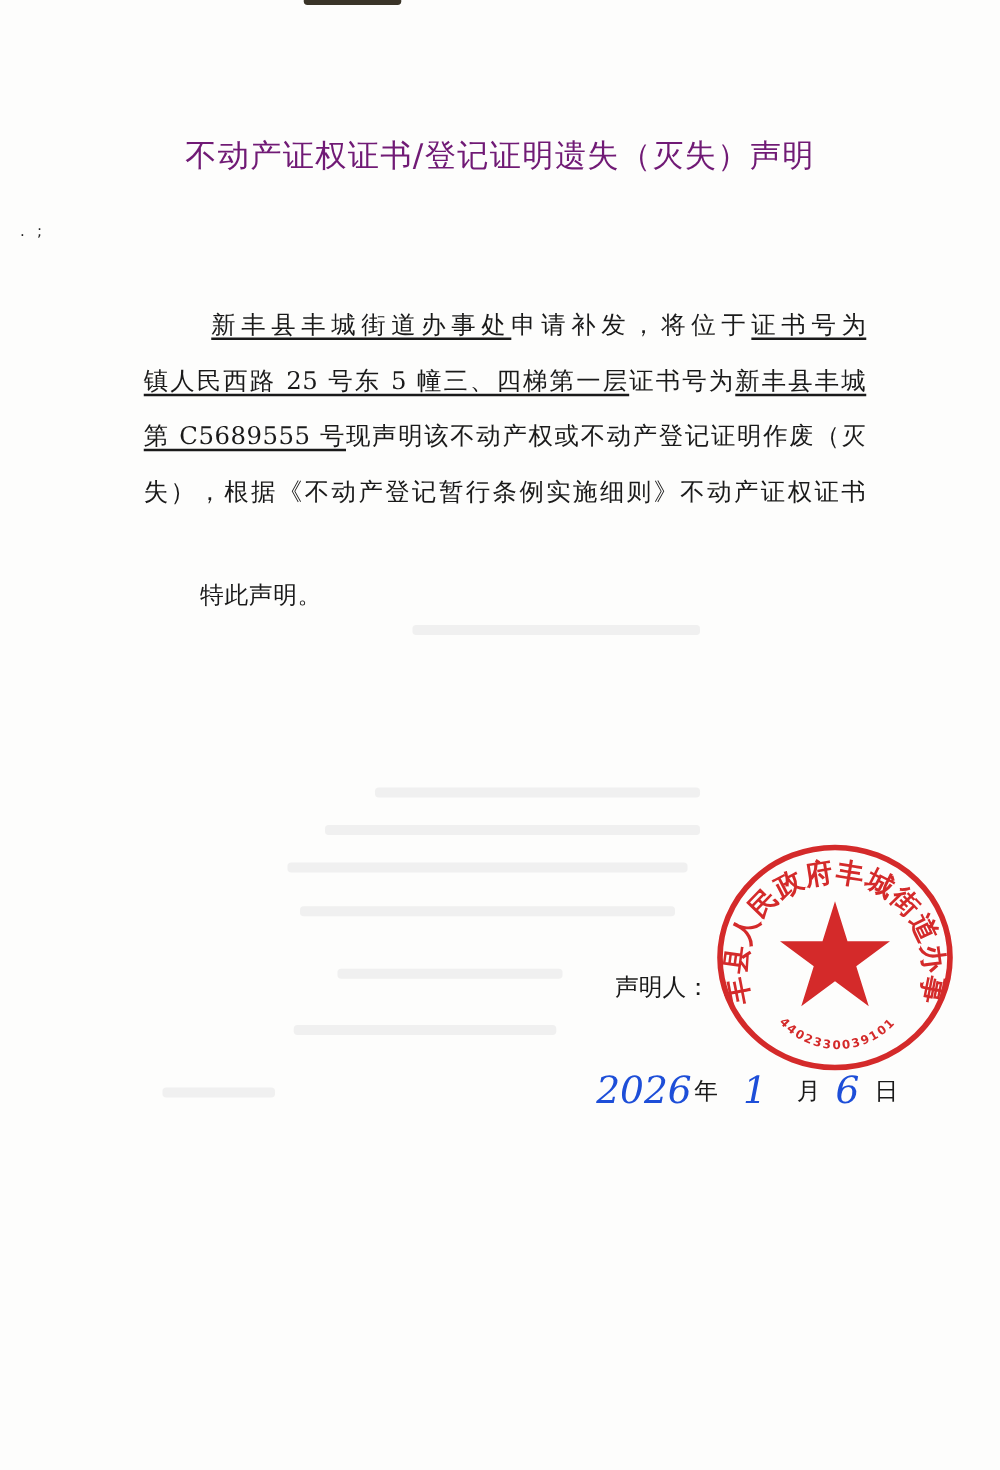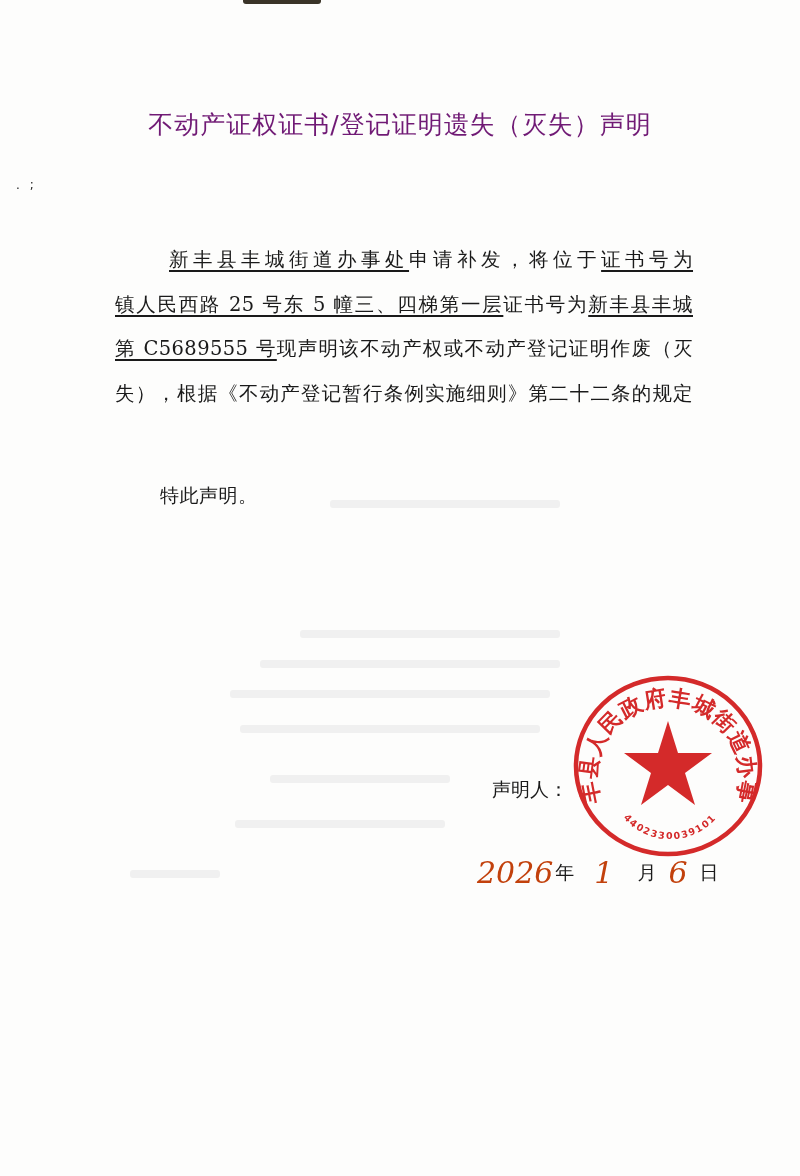--- a/index.html
+++ b/index.html
@@ -72,21 +72,21 @@
     }
     .filled {
       text-decoration: underline;
       text-decoration-thickness: 1.5px;
       text-underline-offset: 4px;
       font-family: "DejaVu Serif", "Liberation Serif", serif;
     }
     .special {
       position: absolute;
       left: 160px;
-      top: 483px;
+      top: 463px;
       font-size: 19px;
       letter-spacing: 0.5px;
       text-align: right;
     }
     .declarant {
       position: absolute;
       left: 492px;
       top: 777px;
       font-size: 19px;
     }
@@ -97,21 +97,21 @@
       font-size: 19px;
       display: flex;
       align-items: flex-end;
       gap: 0;
     }
     .hand {
       font-family: "DejaVu Serif", "Liberation Serif", serif;
       font-style: italic;
       font-size: 30px;
       line-height: 30px;
-      color: #c2410c;
+      color: #1d4ed8;
     }
     .date .unit {
       font-size: 19px;
       margin: 0 6px 2px 2px;
     }
     .stamp {
       position: absolute;
       left: 570px;
       top: 673px;
       width: 196px;
@@ -132,21 +132,21 @@
 <div class="ghost" style="left:270px;top:775px;width:180px;"></div>
 <div class="ghost" style="left:235px;top:820px;width:210px;"></div>
 <div class="ghost" style="left:130px;top:870px;width:90px;"></div>
 
 <h1 class="title" style="margin:0;font-weight:normal;">不动产证权证书/登记证明遗失（灭失）声明</h1>
 
 <div class="body-text">
   <span class="line"><span class="indent filled">新丰县丰城街道办事处</span><span>申请补发，将位于</span><span class="filled">证书号为</span></span>
   <span class="line"><span class="filled">镇人民西路 25 号东 5 幢三、四梯第一层</span><span>证书号为</span><span class="filled">新丰县丰城</span></span>
   <span class="line"><span class="filled">第 C5689555 号</span><span>现声明该不动产权或不动产登记证明作废（灭</span></span>
-  <span class="line">失），根据《不动产登记暂行条例实施细则》第二十二条的规定</span>
+  <span class="line">失），根据《不动产登记暂行条例实施细则》不动产证权证书</span>
 </div>
 
 <div class="special">特此声明。</div>
 
 <div class="declarant">声明人：</div>
 
 <div class="date">
   <span class="hand">2026</span>
   <span class="unit">年</span>
   <span class="hand" style="margin:0 22px 0 14px;">1</span>

